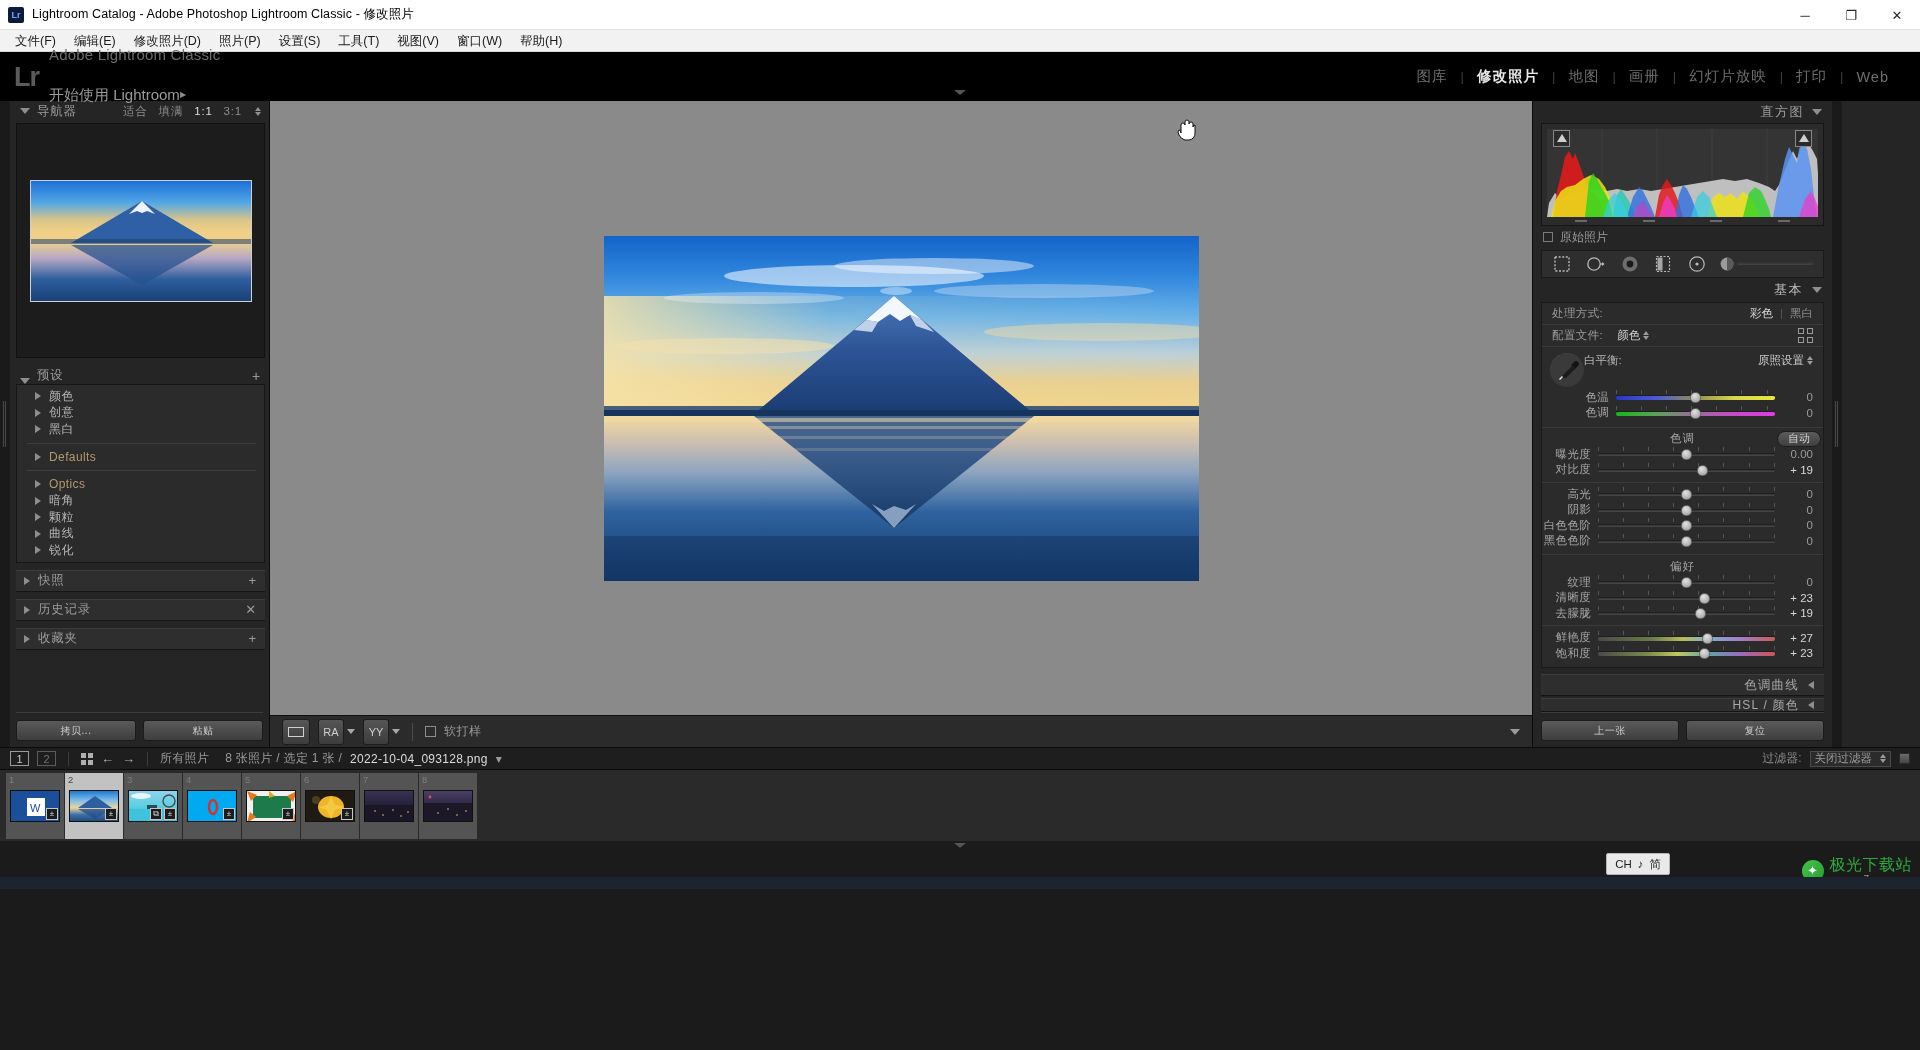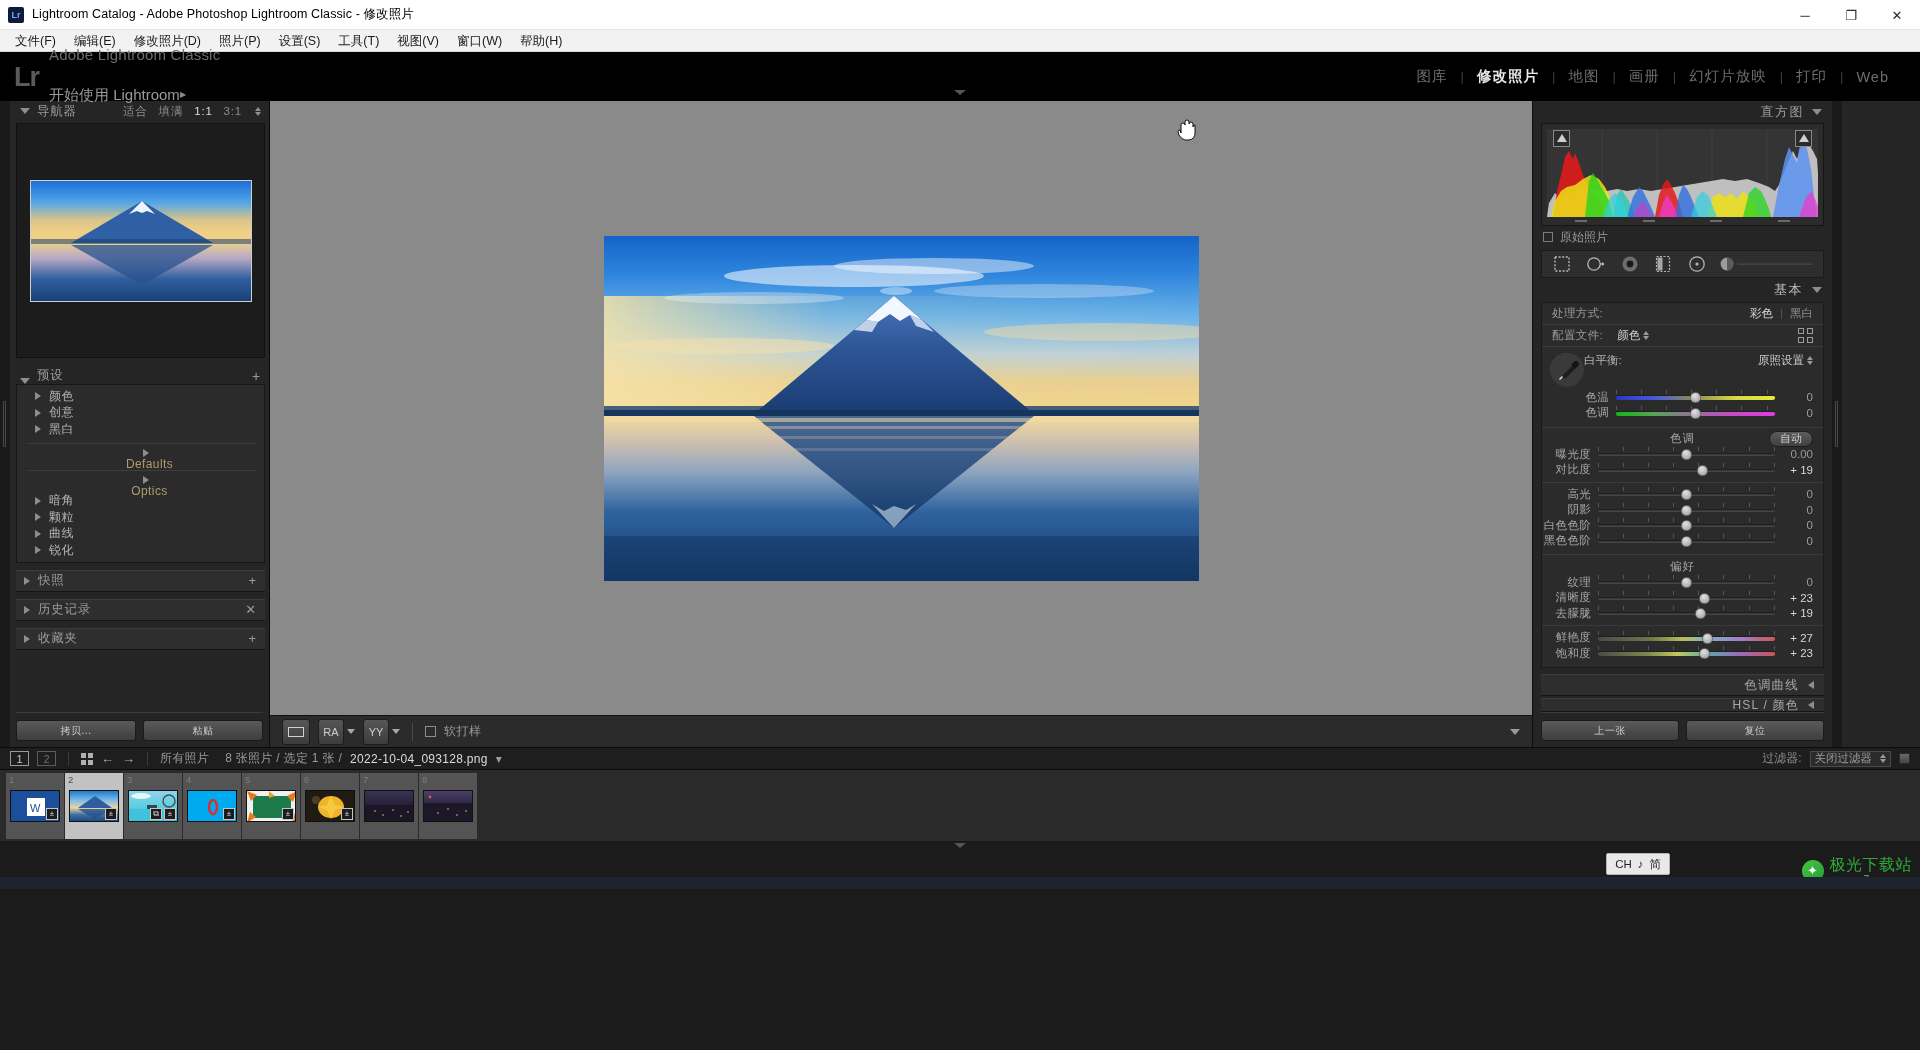--- a/index.html
+++ b/index.html
@@ -85,21 +85,21 @@
   .nav-stepper i.up { border-bottom: 4px solid #8e8e8e; }
   .nav-stepper i.dn { border-top: 4px solid #8e8e8e; }
 
   .nav-box { margin: 2px 4px 0 6px; height: 235px; background: #1c1c1c; border: 1px solid #111;
              display: flex; align-items: center; justify-content: center; }
   .nav-thumb { width: 222px; height: 122px; border: 1px solid #cfcfcf; position: relative; overflow: hidden; }
 
   .presets-box { margin: 0 4px 0 6px; background: #2b2b2b; border: 1px solid #161616; padding: 3px 0; }
   .preset-row { height: 16.5px; display: flex; align-items: center; padding-left: 18px;
                 font-size: 12px; color: #b4b4b4; letter-spacing: .4px; }
-  .preset-row.en { color: #b09a6e; flex-direction: column; }
+  .preset-row.en { color: #b09a6e; }
   .preset-sep { height: 1px; background: #3d3d3d; margin: 5px 8px 5px 10px; }
 
   .collapsed-panel {
     margin: 7px 4px 0 6px; height: 22px; background: #2e2e2e; border-top: 1px solid #3c3c3c;
     border-bottom: 1px solid #151515; display: flex; align-items: center; padding: 0 8px 0 8px;
     font-size: 12.5px; color: #9b9b9b; letter-spacing: .8px;
   }
   .cp-action { margin-left: auto; color: #9b9b9b; font-size: 13px; display:flex; align-items:center; }
 
   .left-foot { margin-top: auto; padding: 0 6px 6px 6px; }
@@ -194,21 +194,21 @@
              border-radius: 50% 50% 45% 45%; border: 1px solid #6a6a6a; }
   .sl-val { width: 38px; text-align: right; font-size: 11.5px; color: #9b9b9b; padding-left: 6px; }
   .sl-val.pos { color: #d6d6d6; }
   .grad-temp { background: linear-gradient(to right,#2a35c8,#4a5ad8,#8f8f50,#d8d84a,#e8e83a); }
   .grad-tint { background: linear-gradient(to right,#16b516,#5aa35a,#9a6a9a,#c84ac8,#e23ae2); }
   .grad-vib  { background: linear-gradient(to right,#4a4a4a 0%,#6a7a4a 30%,#b9bd59 48%,#7fb0c9 62%,#a07fc9 80%,#c95a5a 100%); }
   .grad-sat  { background: linear-gradient(to right,#4a4a4a 0%,#7a8a4a 28%,#c3c85e 45%,#5aa8a8 62%,#9a6ac0 80%,#cd5555 100%); }
 
   .tone-head { display:flex; align-items:center; padding: 3px 10px 1px 10px; }
   .tone-title { margin: 0 auto; font-size: 11.5px; color: #a5a5a5; letter-spacing: 1px; }
-  .auto-btn { position: absolute; right: 10px; height: 16px; padding: 0 10px; border-radius: 8px;
+  .auto-btn { position: absolute; right: 2px; height: 16px; padding: 0 10px; border-radius: 8px;
               background: linear-gradient(#5c5c5c,#3f3f3f); border: 1px solid #1d1d1d; color: #cfcfcf;
               font-size: 11px; display:flex; align-items:center; }
   .tone-head-wrap { position: relative; }
 
   .collapsed-right { margin: 6px 8px 0 8px; height: 22px; background: #2e2e2e; border-top:1px solid #3c3c3c;
                      border-bottom:1px solid #151515; display:flex; align-items:center; justify-content:flex-end;
                      gap:9px; padding: 0 10px; font-size: 12.5px; color: #a8a8a8; letter-spacing: 1.2px; }
   .right-foot { margin-top: auto; padding: 0 8px 6px 8px; }
 
   

